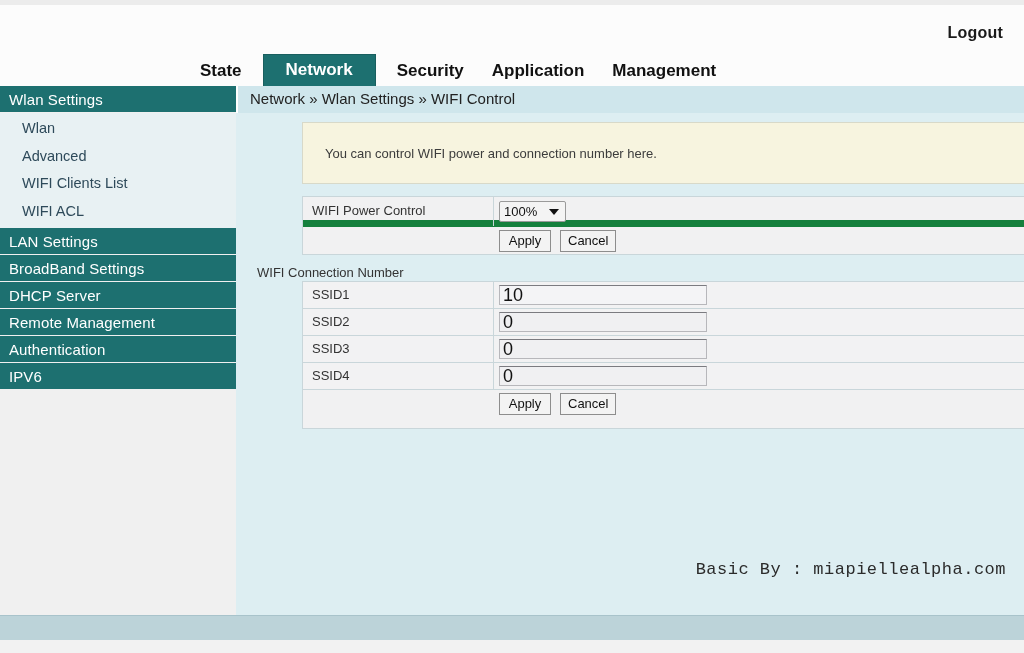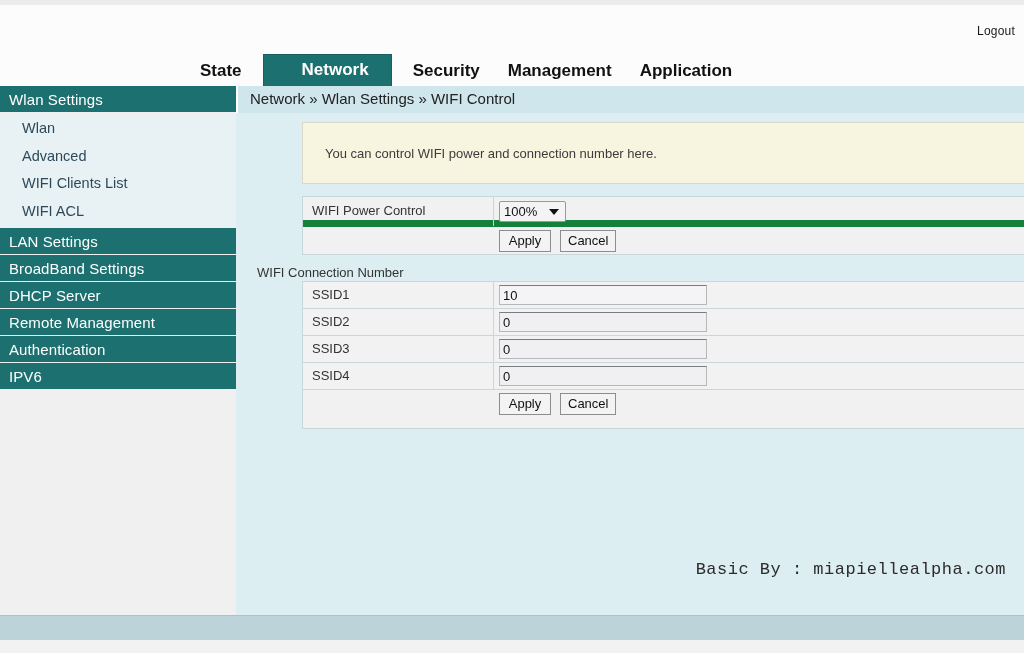--- a/index.html
+++ b/index.html
@@ -28,23 +28,23 @@
 
   
   .header {
     position: absolute;
     left: 0; top: 5px;
     width: 1024px; height: 50px;
     background: #fcfcfc;
   }
   .logout {
     position: absolute;
-    right: 9px; top: 19px;
-    font-size: 12px;
-    font-weight: normal;
+    right: 21px; top: 19px;
+    font-size: 16px;
+    font-weight: bold;
     color: #1a1a1a;
     letter-spacing: .2px;
     cursor: pointer;
     text-decoration: none;
   }
 
   
   .navbar {
     position: absolute;
     left: 0; top: 55px;
@@ -63,21 +63,21 @@
     font-weight: bold;
     color: #111111;
     padding: 4px 14px 5px 14px;
     line-height: 20px;
     cursor: pointer;
     white-space: nowrap;
   }
   .navtab.active {
     background: #1d7070;
     color: #ffffff;
-    padding: 5px 22px 6px 38px;
+    padding: 5px 22px 6px 22px;
     margin: 0 8px;
     box-shadow: 0 0 0 1px #195f5f;
   }
 
   
   .sidebar {
     position: absolute;
     left: 0; top: 86px;
     width: 236px;
     height: 529px;
@@ -273,21 +273,21 @@
     position: absolute;
     left: 190px; top: 0;
     width: 1px; height: 26px;
     background: #c9d6da;
   }
   .ssid-input {
     position: absolute;
     left: 196px; top: 3px;
     width: 208px; height: 20px;
     font-family: "Liberation Sans", sans-serif;
-    font-size: 13px;
+    font-size: 18px;
     color: #111111;
     background: #f0f0f2;
     border: 1px solid #b7b7bb;
     border-top: 1px solid #7b7b80;
     box-sizing: border-box;
     padding: 0 3px;
     outline: none;
   }
   .ssid-input.focused {
     background: #f4f4f6;
@@ -334,22 +334,22 @@
 
   <div class="header">
     <a class="logout" href="#">Logout</a>
   </div>
 
   <div class="navbar">
     <div class="navtabs">
       <div class="navtab">State</div>
       <div class="navtab active">Network</div>
       <div class="navtab">Security</div>
+      <div class="navtab">Application</div>
       <div class="navtab">Management</div>
-      <div class="navtab">Application</div>
     </div>
   </div>
 
   <div class="sidebar">
     <div class="side-group">Wlan Settings</div>
     <div class="side-sub-wrap">
       <div class="side-sub">Wlan</div>
       <div class="side-sub">Advanced</div>
       <div class="side-sub">WIFI Clients List</div>
       <div class="side-sub">WIFI ACL</div>

